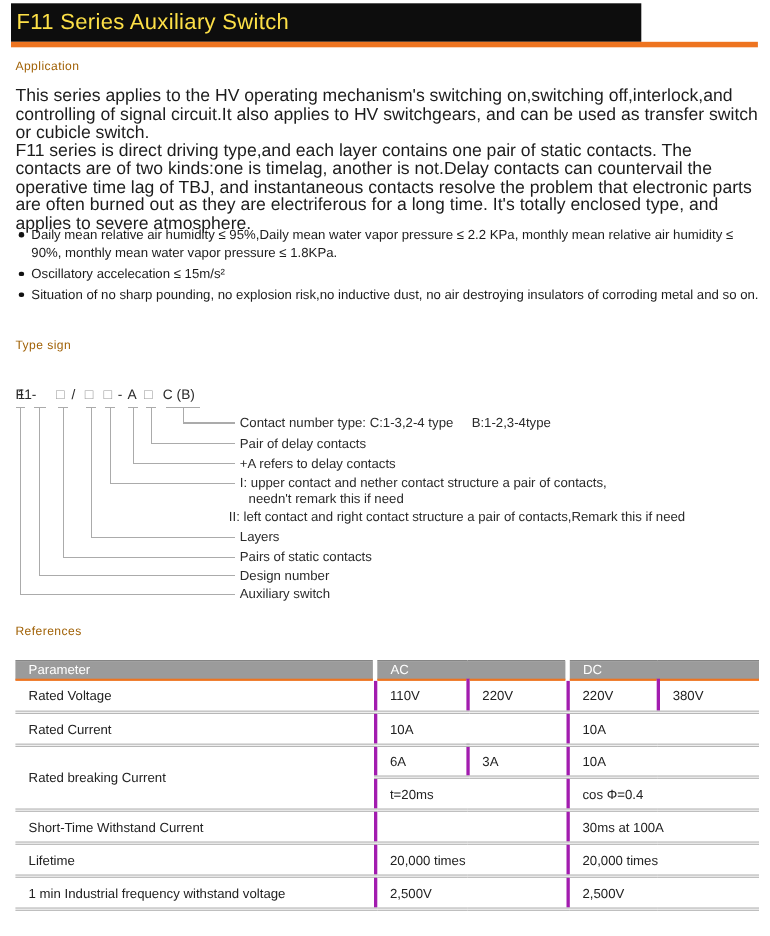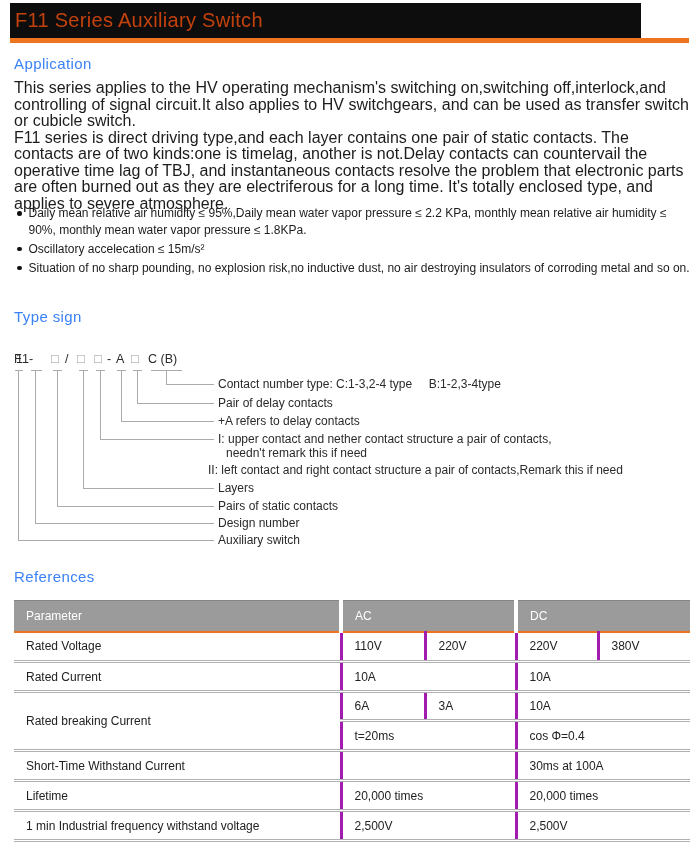--- a/index.html
+++ b/index.html
@@ -11,44 +11,44 @@
     background: #ffffff;
     font-family: "Liberation Sans", sans-serif;
     color: #1c1c1c;
     overflow: hidden;
   }
 
   
   .title-bar {
     position: absolute;
     left: 10px; top: 3px;
-    width: 631px; height: 35px;
+    width: 573px; height: 35px;
     background: #0d0d0d;
-    color: #c2410c;
+    color: #fde047;
     font-size: 20px;
     font-weight: 500;
     letter-spacing: 0.3px;
     line-height: 35px;
     padding-left: 5px;
   }
   .accent-bar {
     position: absolute;
     left: 10px; top: 38px;
     width: 679px; height: 5px;
     background: #ee7420;
   }
 
   
   .sec-h {
     position: absolute;
     left: 14px;
-    font-size: 15px;
+    font-size: 11px;
     font-weight: 400;
     letter-spacing: 0.4px;
-    color: #3b82f6;
+    color: #a16207;
   }
   .app-h { top: 55px; }
   .wc-h  { top: 182px; }
   .ts-h  { top: 308px; }
   .ref-h { top: 568px; }
 
   
   .body-text {
     position: absolute;
     left: 14px; top: 80px;
@@ -115,21 +115,21 @@
     table-layout: fixed;
     font-size: 12px;
     color: #222222;
   }
   .ref-table td {
     vertical-align: middle;
     padding: 0 0 0 12px;
     border-bottom: 3px double #b0b0b0;
   }
   .ref-table tr { height: 30px; }
-  .ref-table tr.head-row { height: 31px; margin-top: 39px; }
+  .ref-table tr.head-row { height: 17px; margin-top: 39px; }
   .hcell {
     background: #9b9b9b;
     color: #ffffff;
     font-weight: 400;
     border-top: 1px solid #858585;
     border-bottom: 2px solid #ee7420 !important;
   }
   .hcell.gap { border-left: 4px solid #ffffff; }
   .vleft { border-left: 3px solid #a21caf; }
   .sub { border-bottom: 1px solid #b0b0b0; }

